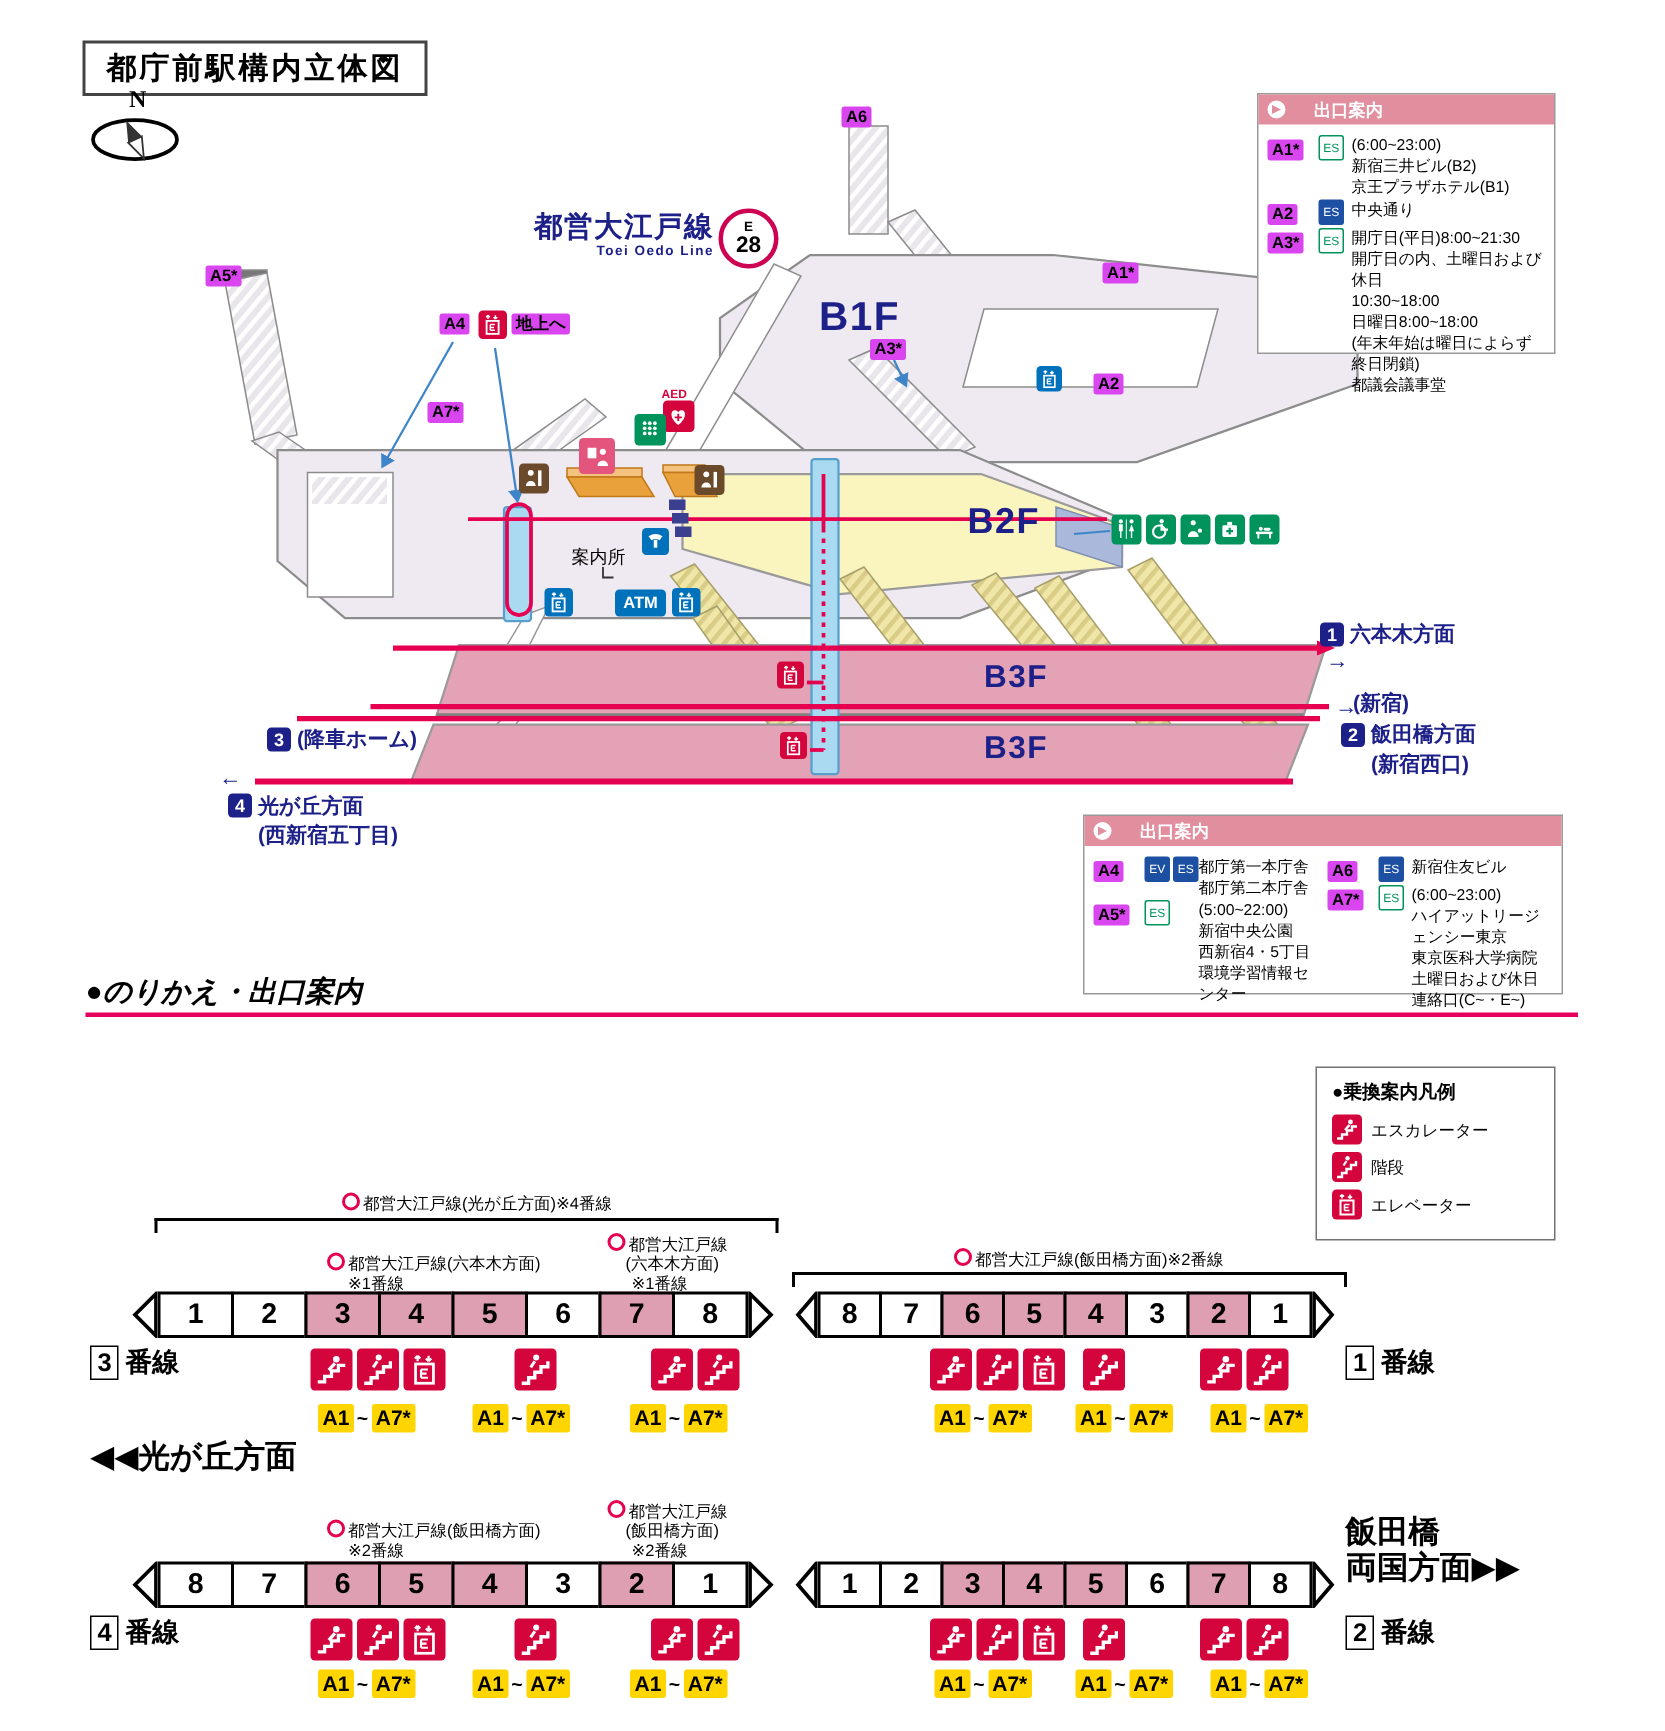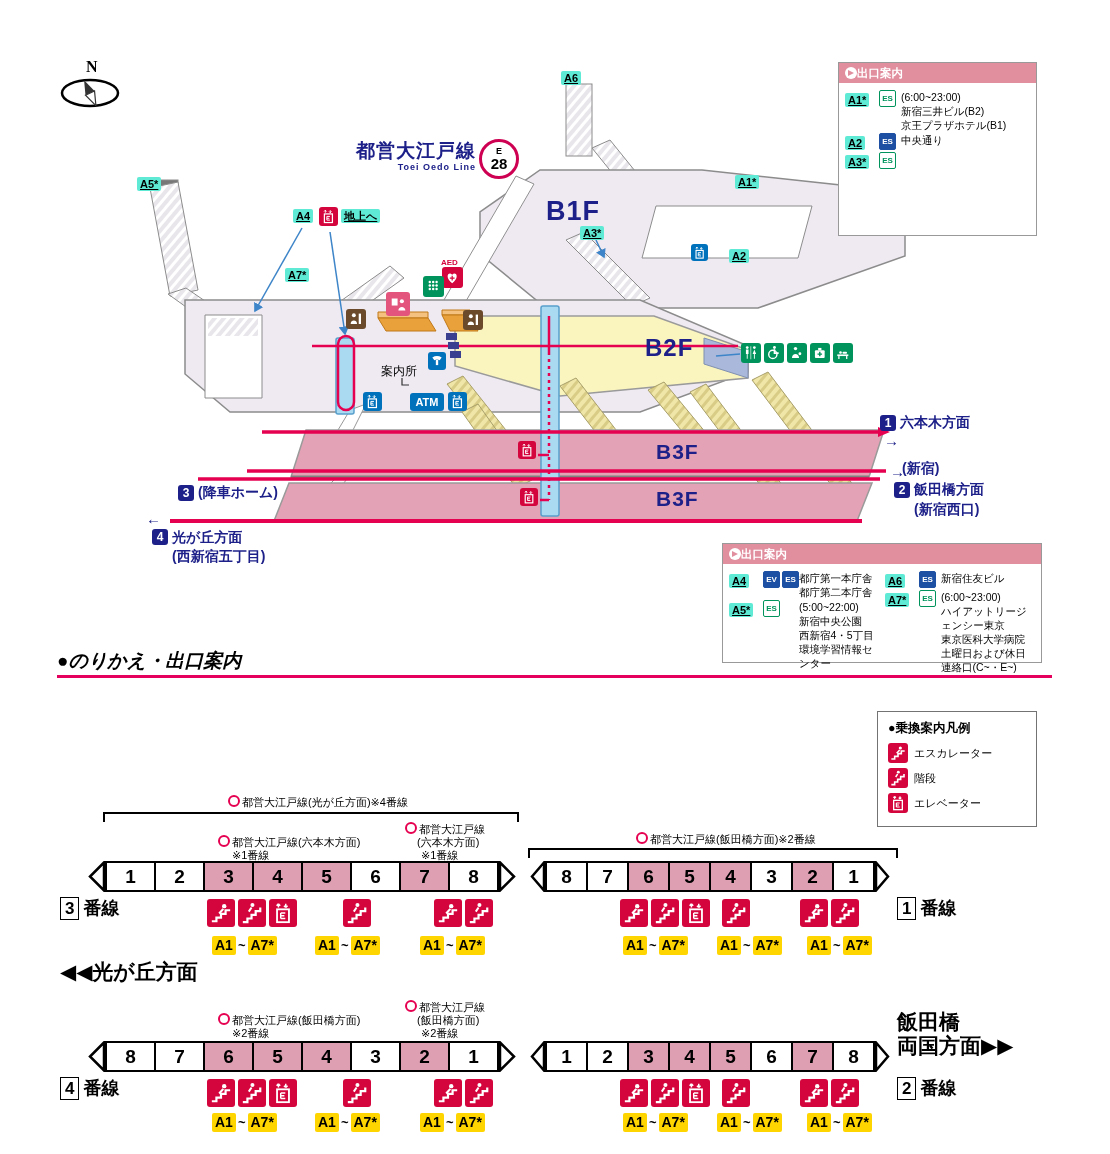--- a/index.html
+++ b/index.html
@@ -3,39 +3,39 @@
 <meta charset="utf-8">
 <style>
   html,body{margin:0;padding:0;background:#fff;}
   .page{position:relative;width:1110px;height:1154px;background:#fff;overflow:hidden;
         font-family:"Liberation Sans","DejaVu Sans",sans-serif;color:#000;}
   .abs{position:absolute;}
   svg{display:block;}
   
   .title-box{border:2px solid #444;background:#fff;padding:3px 14px;font-size:20px;font-weight:bold;letter-spacing:2px;}
   
-  .mchip{background:#5eead4;color:#000;font-weight:bold;font-size:11px;padding:0 3px;border-radius:2px;line-height:14px;display:inline-block;text-decoration:underline;}
+  .mchip{background:#d946ef;color:#000;font-weight:bold;font-size:11px;padding:0 3px;border-radius:2px;line-height:14px;display:inline-block;}
   
   .sq{display:inline-flex;align-items:center;justify-content:center;border-radius:3px;}
   .sq svg{width:78%;height:78%;}
   .red{background:#D4043C;} .blue{background:#0072BC;} .green{background:#00935B;}
   .brown{background:#6B4A2B;} .pinkic{background:#E4557E;}
   .numbadge{background:#1D2088;color:#fff;font-weight:bold;font-size:12px;width:16px;height:16px;border-radius:3px;
             display:inline-flex;align-items:center;justify-content:center;}
   .floor-label{color:#1D2088;font-weight:bold;letter-spacing:1px;}
   
   .infobox{border:1.5px solid #999;background:#fff;}
-  .infobox .hdr{background:#E18E9F;color:#fff;font-weight:bold;font-size:11.5px;height:20px;display:flex;align-items:center;padding-left:6px;gap:0;}
+  .infobox .hdr{background:#E18E9F;color:#fff;font-weight:bold;font-size:11.5px;height:20px;display:flex;align-items:center;padding-left:6px;gap:19px;}
   .hdr .circ{width:12px;height:12px;border-radius:50%;background:#fff;display:inline-flex;align-items:center;justify-content:center;}
   .hdr .circ i{display:block;width:0;height:0;border-left:6px solid #E18E9F;border-top:3.5px solid transparent;border-bottom:3.5px solid transparent;}
   .entry{display:flex;align-items:flex-start;margin-bottom:1px;}
   .entry .c1{width:34px;flex:none;}
   .entry .c2{flex:none;display:flex;gap:2px;}
   .entry .lines{font-size:10.5px;line-height:14px;}
-  .eschip{font-size:8px;font-weight:bold;width:15px;height:15px;display:inline-flex;align-items:center;justify-content:center;border-radius:2px;text-align:right;}
+  .eschip{font-size:8px;font-weight:normal;width:15px;height:15px;display:inline-flex;align-items:center;justify-content:center;border-radius:2px;text-align:right;}
   .es-green{border:1.5px solid #00935B;color:#00935B;background:#fff;}
   .es-blue{background:#1D50A2;color:#fff;border:1.5px solid #1D50A2;}
   
   .sec-h{font-size:19px;font-weight:bold;font-style:italic;}
   .sec-rule{background:#E6005E;height:3px;}
   
   .legend{border:1px solid #737373;background:#fff;padding:8px 10px;}
   .legend .lt{font-size:12.5px;font-weight:bold;margin-bottom:6px;}
   .legend .lrow{display:flex;align-items:center;gap:6px;margin-bottom:5px;}
   .legend .lrow span.lbl{font-size:11px;}
@@ -243,20 +243,23 @@
 
     <g>
       <line x1="302" y1="228" x2="255" y2="311" stroke="#3D85C8" stroke-width="1.5" marker-end="url(#barrow)"></line>
       <line x1="330" y1="232" x2="345" y2="334" stroke="#3D85C8" stroke-width="1.5" marker-end="url(#barrow)"></line>
       <line x1="596" y1="240" x2="604" y2="257" stroke="#3D85C8" stroke-width="1.5" marker-end="url(#barrow)"></line>
       <line x1="740" y1="354" x2="716" y2="356" stroke="#3D85C8" stroke-width="1.5"></line>
       <path d="M402,378 v7 h7" stroke="#333" stroke-width="1.2" fill="none"></path>
     </g>
   </svg>
 
+  <div class="abs title-box" style="left:55px;top:27px">
+    <span>都庁前駅構内立体図</span>
+  </div>
 
   <div class="abs" style="left:86px;top:58px;font-family:'Liberation Serif',serif;font-size:16px;font-weight:bold">N</div>
   <svg class="abs" style="left:58px;top:76px" width="64" height="34" viewBox="0 0 64 34">
     <ellipse cx="32" cy="17" rx="28" ry="13" fill="#fff" stroke="#000" stroke-width="2.5"></ellipse>
     <g transform="rotate(-25 32 17)">
       <polygon points="32,3 37,17 27,17" fill="#333"></polygon>
       <polygon points="32,31 37,17 27,17" fill="#fff" stroke="#333" stroke-width="1.2"></polygon>
     </g>
   </svg>
 
@@ -429,20 +432,28 @@
           </span>
         <div class="lines" style="margin-left:5px">
           <div>中央通り</div>
         </div>
       </div>
       <div class="entry">
         <span class="c1"><span class="mchip">A3*</span></span>
         <span class="c2">
             <span class="eschip es-green">ES</span>
           </span>
+        <div class="lines" style="margin-left:5px">
+          <div>開庁日(平日)8:00~21:30</div>
+          <div>開庁日の内、土曜日および休日</div>
+          <div>10:30~18:00</div>
+          <div>日曜日8:00~18:00</div>
+          <div>(年末年始は曜日によらず終日閉鎖)</div>
+          <div>都議会議事堂</div>
+        </div>
       </div>
     </div>
   </div>
 
   <div class="abs infobox" style="left:722px;top:543px;width:318px;height:118px">
     <div class="hdr">
       <span class="circ">
           <i></i>
         </span>
       <span>出口案内</span>

